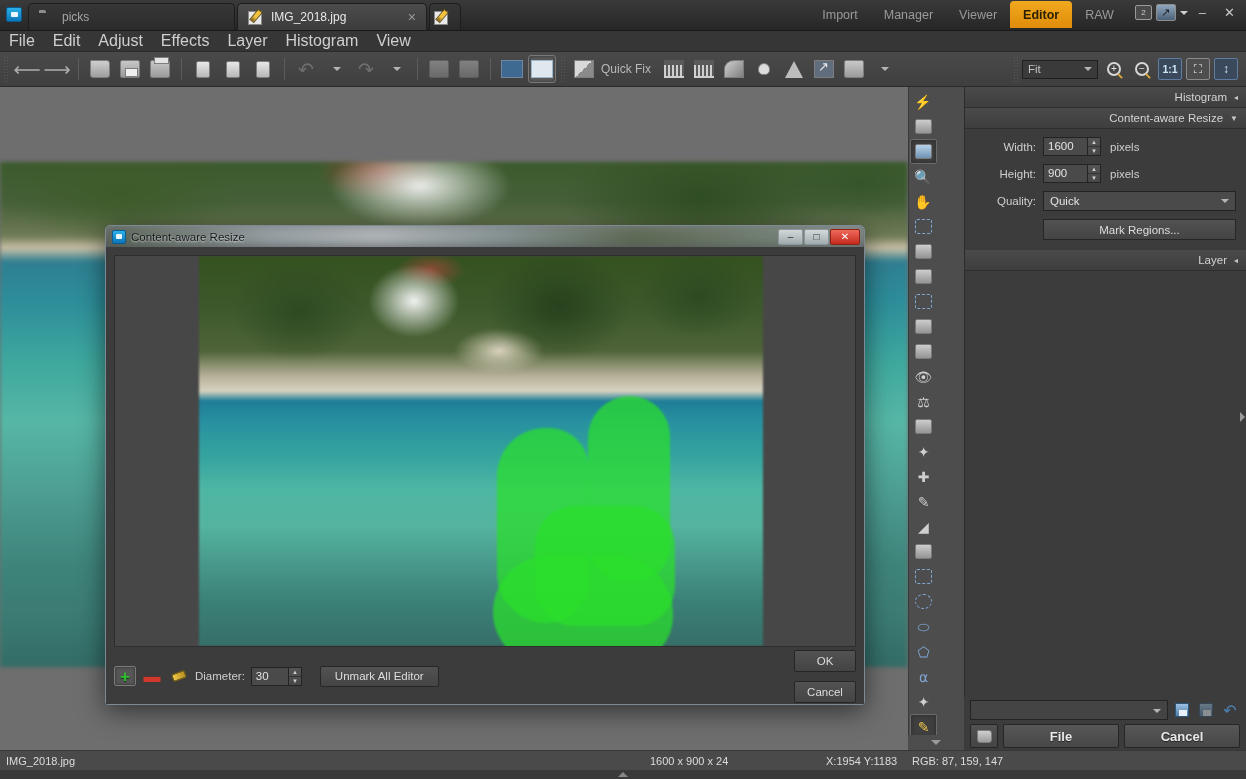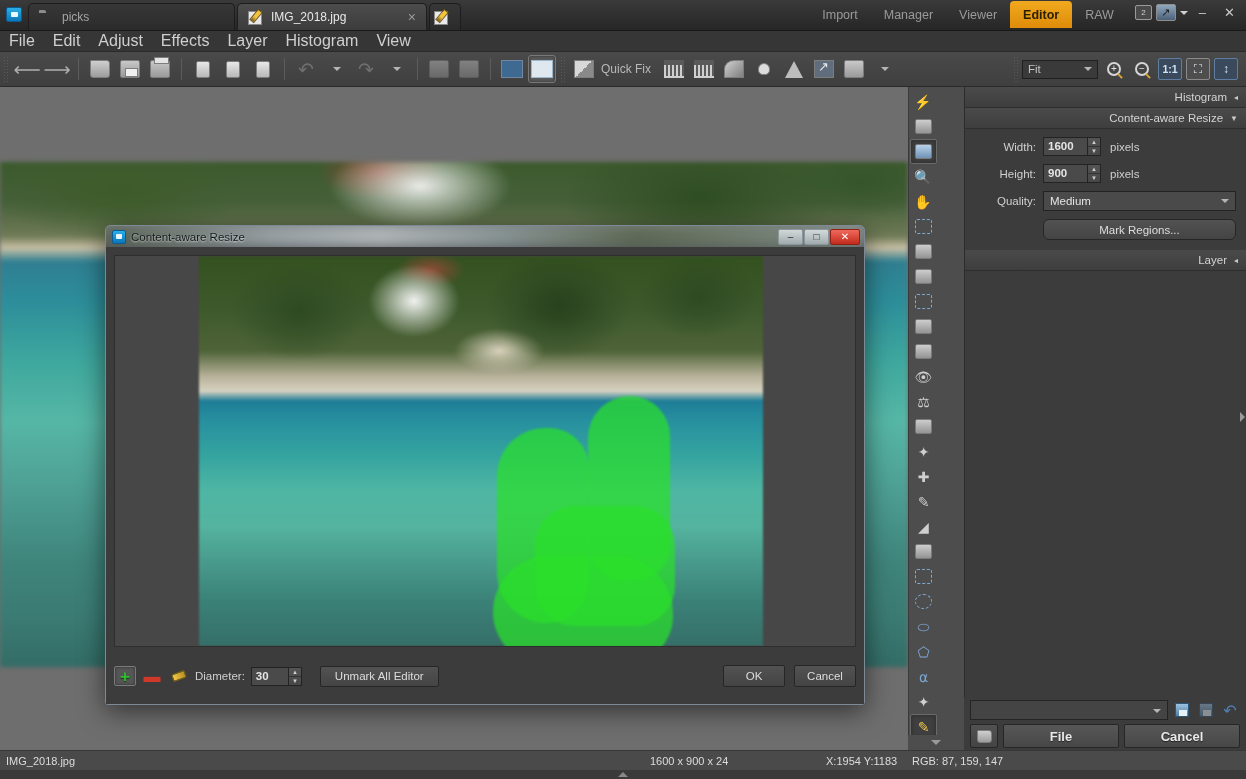--- a/index.html
+++ b/index.html
@@ -216,36 +216,36 @@
     border-bottom:1px solid #2e2e2e; display:flex;align-items:center;justify-content:flex-end;
     padding-right:8px; font-size:11.5px; color:#d3d3d3; cursor:pointer;
   }
   .panel-hdr .tri { margin-left:7px; font-size:8px; color:#c8c8c8; }
   .panel-body { padding:8px 10px 10px 10px; }
   .frow { display:flex; align-items:center; margin-bottom:8px; }
   .flabel { width:68px; text-align:right; font-size:11.5px; color:#cfcfcf; padding-right:7px; }
   .spin-wrap { display:flex; align-items:stretch; }
   .spin-in {
     width:45px; height:19px; background:#4a4a4a; border:1px solid #232323;
-    color:#e4e4e4; font-size:11.5px; padding:0 4px; line-height:17px;font-weight:bold;
+    color:#e4e4e4; font-size:11.5px; padding:0 4px; line-height:17px;
   }
   .spin-btns { width:13px; height:19px; border:1px solid #232323; border-left:none;
     background:linear-gradient(to bottom,#545454,#474747); display:flex;flex-direction:column;}
   .spin-btns div { flex:1; display:flex;align-items:center;justify-content:center; font-size:6px; color:#d0d0d0;}
   .spin-btns div:first-child{ border-bottom:1px solid #343434; }
   .units { font-size:11.5px; color:#cfcfcf; margin-left:9px; }
   .sel-box {
     flex:1; height:20px; background:#4a4a4a; border:1px solid #232323; color:#e4e4e4;
     font-size:11.5px; display:flex;align-items:center; padding:0 6px; position:relative; cursor:pointer;
   }
   .sel-box .dd-caret { position:absolute; right:6px; }
   .btn {
     background:linear-gradient(to bottom,#525252,#444444); border:1px solid #262626;
     color:#ddd; font-size:11.5px; height:21px; display:flex;align-items:center;justify-content:center;
-    border-radius:6px; cursor:pointer;
+    border-radius:0; cursor:pointer;
   }
 
   
   .ractions { position:absolute; left:964px; top:697px; width:282px; height:53px; background:#3c3c3c; padding:3px 6px;}
   .rrow1 { display:flex; align-items:center; gap:4px; margin-bottom:4px;}
   .preset {
     flex:1; height:20px; background:#444; border:1px solid #242424; position:relative;
   }
   .preset .dd-caret{ position:absolute; right:6px; top:8px; }
   .sico { width:20px;height:19px;display:flex;align-items:center;justify-content:center;cursor:pointer; }
@@ -348,21 +348,21 @@
   .dt-btn.sel { background:#565656; border:1px solid #7a7a7a; border-radius:2px; box-shadow: inset 0 0 3px #2c2c2c;}
   .plus-g { color:#2fbf2f; font-size:17px; font-weight:bold; line-height:1; text-shadow:0 1px 1px #0c3a0c;}
   .minus-r { color:#d0392a; font-size:17px; font-weight:bold; line-height:1; }
   .eraser { width:14px;height:8px;border-radius:2px; background:linear-gradient(to right,#f0c84a,#b68f1f); border:1px solid #7c6315; transform:rotate(-20deg);}
   .dt-label { font-size:11.5px; color:#cfcfcf; margin:0 6px 0 0; }
   .unmark-btn {
     margin-left:18px; height:21px; padding:0 14px;
     background:linear-gradient(to bottom,#525252,#444444); border:1px solid #262626;
     color:#ddd; font-size:11.5px; display:flex;align-items:center;justify-content:center; border-radius:2px; cursor:pointer;
   }
-  .dlg-ok-cancel { margin-left:auto; display:flex; gap:9px; }
+  .dlg-ok-cancel { margin-left:auto; display:flex; gap:9px;flex-direction:column; }
   .dlg-btn {
     width:62px; height:22px; background:linear-gradient(to bottom,#525252,#444444);
     border:1px solid #262626; color:#ddd; font-size:11.5px;
     display:flex;align-items:center;justify-content:center; border-radius:2px; cursor:pointer;
   }
 </style>
 </head>
 <body>
 
 <div id="app">
@@ -653,21 +653,21 @@
             <div>▲</div>
             <div>▼</div>
           </div>
         </div>
         <div class="units">pixels</div>
       </div>
 
       <div class="frow">
         <div class="flabel">Quality:</div>
         <div class="sel-box">
-          <span>Medium</span>
+          <span>Quick</span>
           <span class="dd-caret"></span>
         </div>
       </div>
 
       <div class="frow" style="margin-bottom:0">
         <div class="flabel"></div>
         <div class="btn" style="flex:1">Mark Regions...</div>
       </div>
     </div>
 

